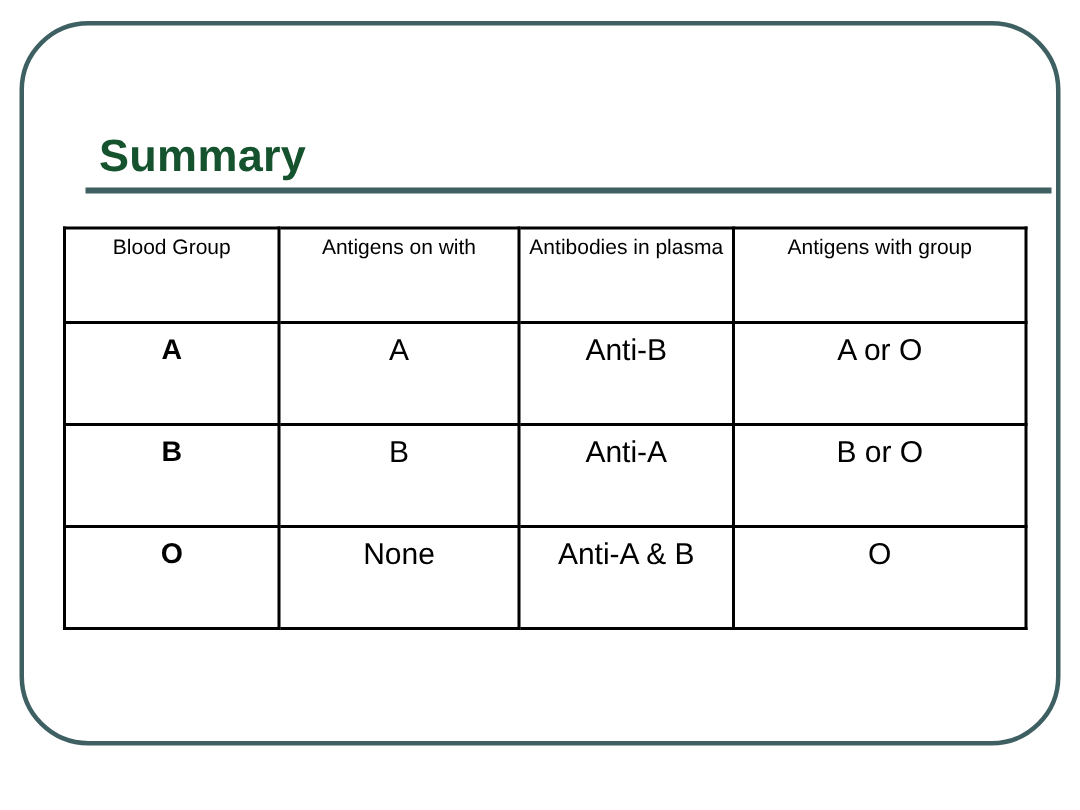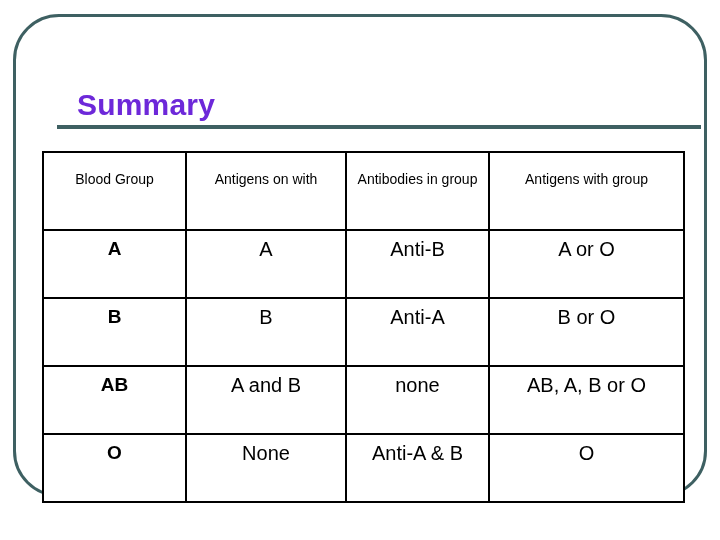--- a/index.html
+++ b/index.html
@@ -33,24 +33,24 @@
   
   #title-block {
     position: absolute;
     left: 57px;
     top: 88px;
     width: 645px;
   }
   #page-title {
     font-size: 30px;
     font-weight: bold;
-    color: #6d28d9;
+    color: #14532d;
     letter-spacing: 0.2px;
     line-height: 34px;
-    margin: 0 0 0 20px;
+    margin: 0 0 0 9px;
     white-space: nowrap;
   }
   #title-rule {
     margin-top: 3px;
     width: 644px;
     height: 4px;
     background: #3e6062;
   }
 
   
@@ -71,21 +71,21 @@
   #summary-table th,
   #summary-table td {
     border: 2px solid #000000;
     text-align: center;
     vertical-align: top;
     color: #000000;
     background: #ffffff;
   }
   #summary-table th {
     height: 58px;
-    padding: 18px 4px 0 4px;
+    padding: 3px 4px 0 4px;
     font-size: 14px;
     font-weight: normal;
     line-height: 17px;
   }
   #summary-table td {
     height: 60px;
     padding: 6px 2px 0 2px;
     font-size: 20px;
     font-weight: normal;
     line-height: 24px;
@@ -110,43 +110,37 @@
   <colgroup>
     <col class="c1">
       <col class="c2">
       <col class="c3">
       <col class="c4">
   </colgroup>
   <thead>
     <tr>
       <th>Blood Group</th>
       <th>Antigens on with</th>
-      <th>Antibodies in group</th>
+      <th>Antibodies in plasma</th>
       <th>Antigens with group</th>
     </tr>
   </thead>
   <tbody>
     <tr>
       <td class="group-cell">A</td>
       <td>A</td>
       <td>Anti-B</td>
       <td>A or O</td>
     </tr>
     <tr>
       <td class="group-cell">B</td>
       <td>B</td>
       <td>Anti-A</td>
       <td>B or O</td>
     </tr>
     <tr>
-      <td class="group-cell">AB</td>
-      <td>A and B</td>
-      <td>none</td>
-      <td>AB, A, B or O</td>
-    </tr>
-    <tr>
       <td class="group-cell">O</td>
       <td>None</td>
       <td>Anti-A &amp; B</td>
       <td>O</td>
     </tr>
   </tbody>
 </table>
 
 </body></html>

